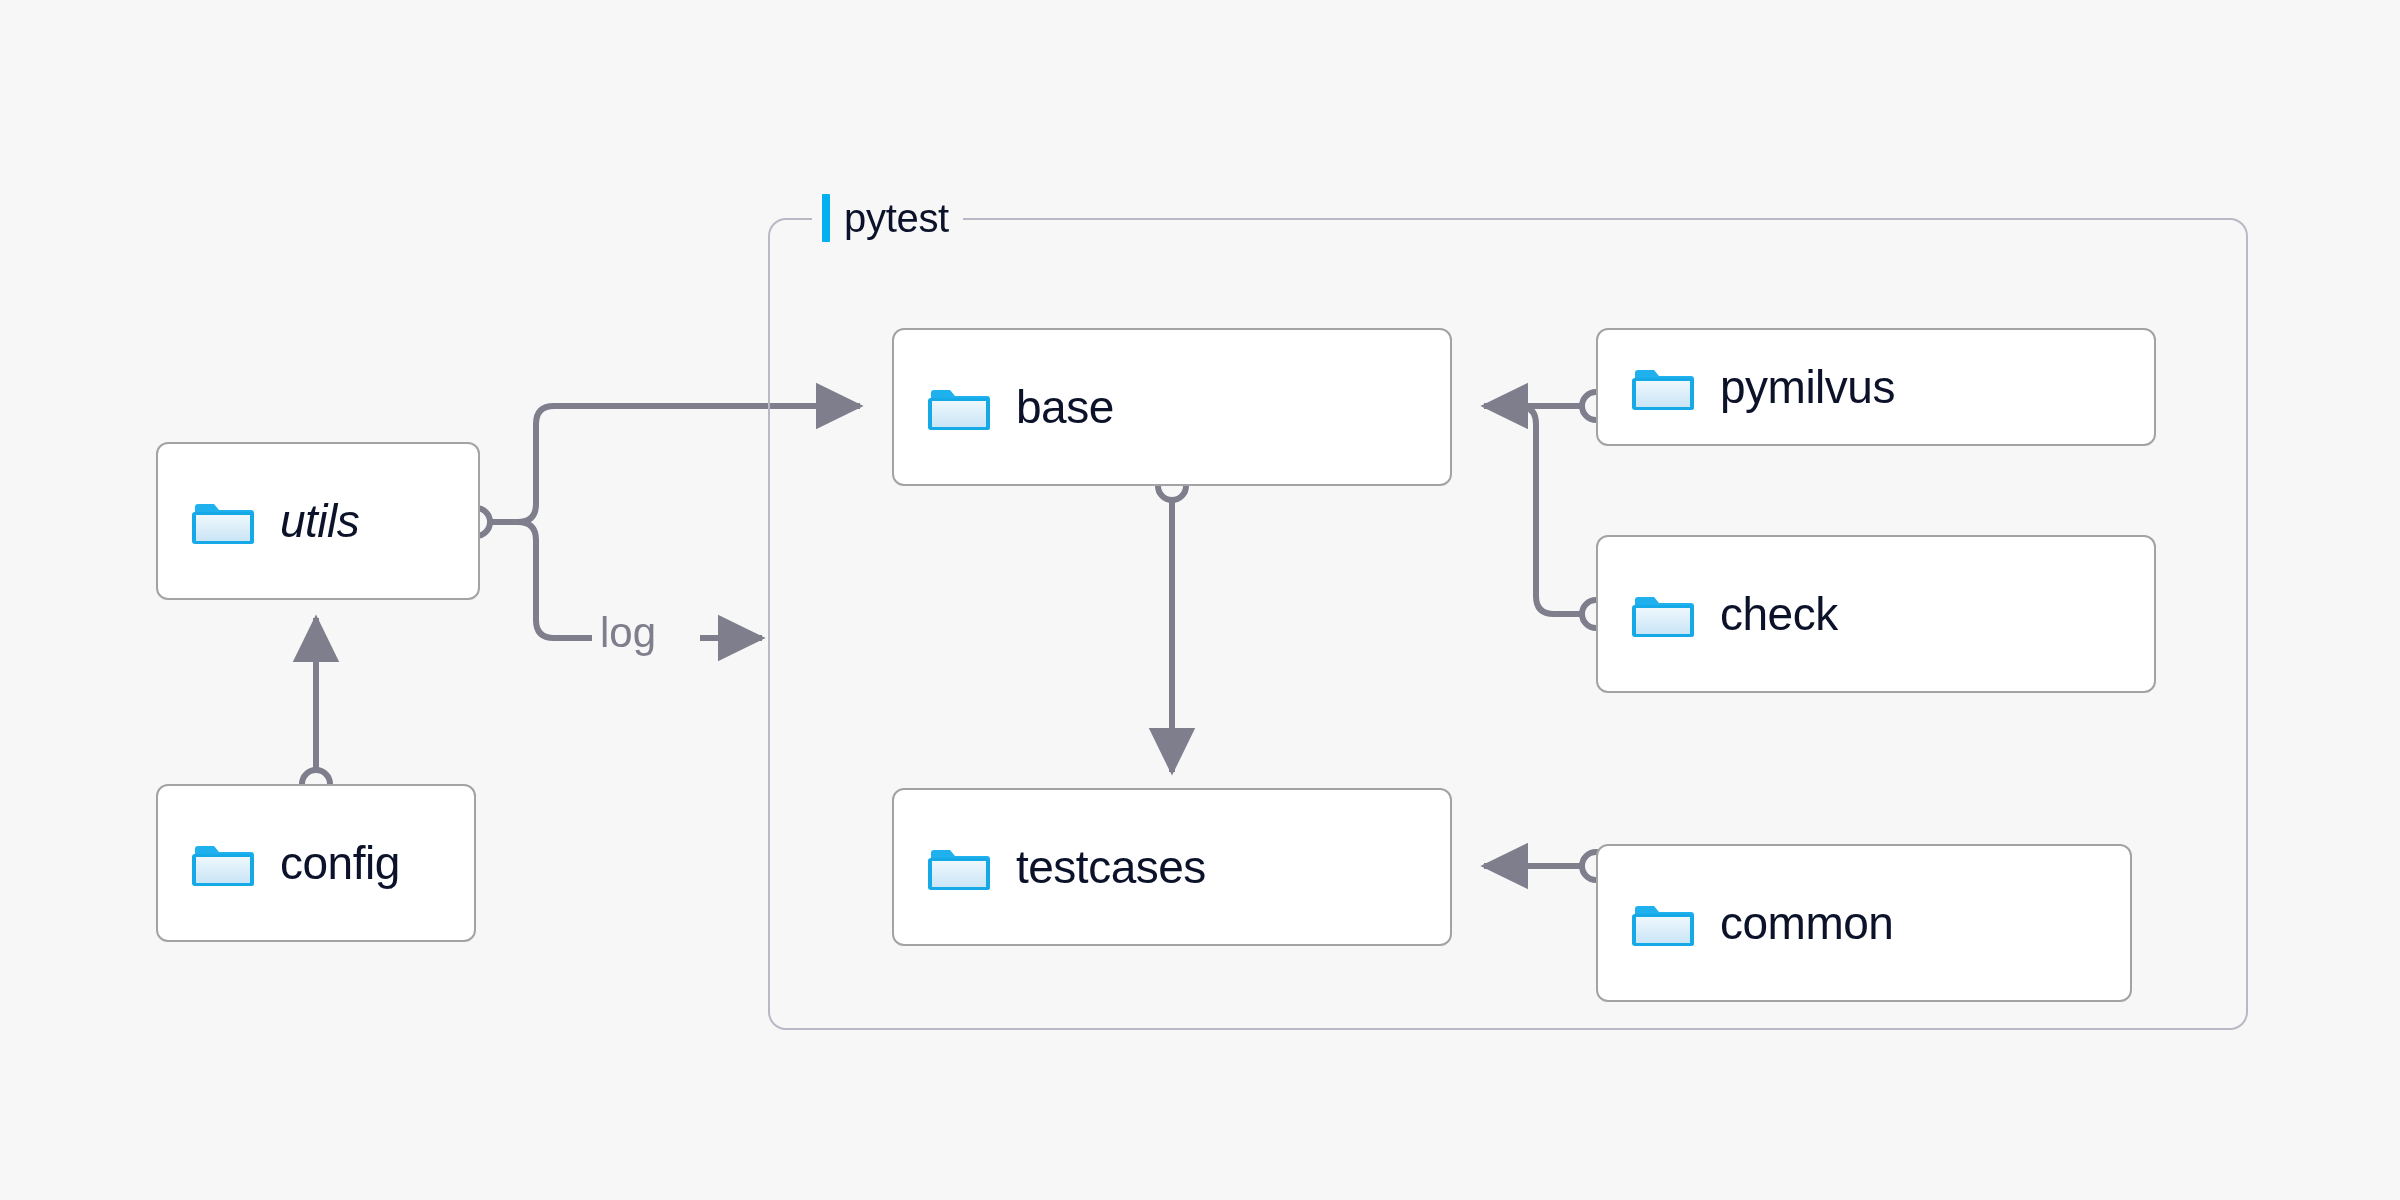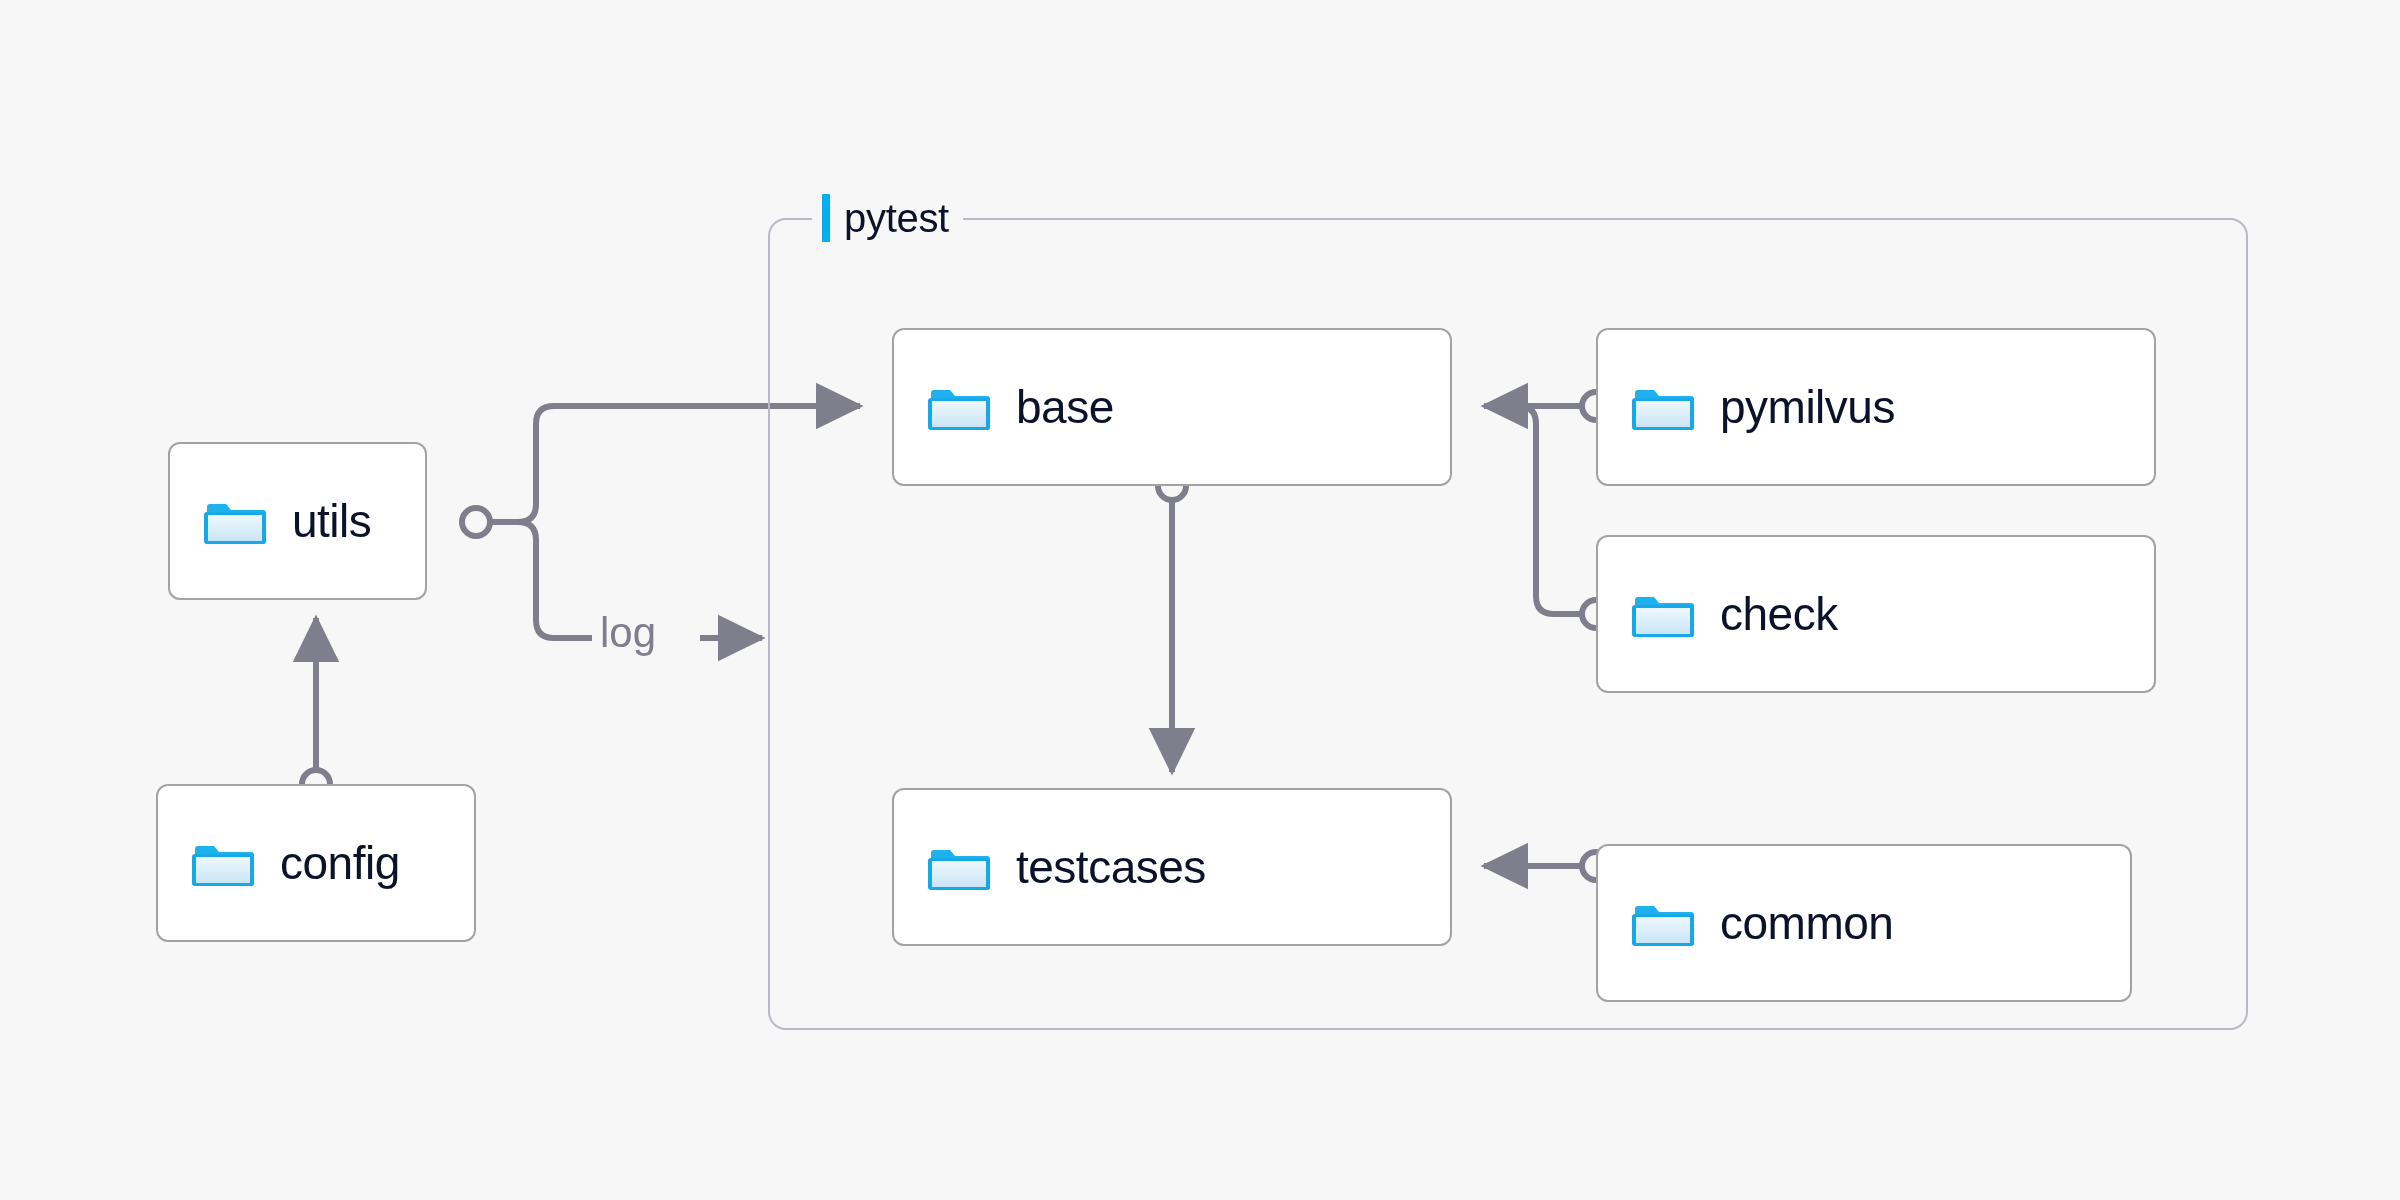--- a/index.html
+++ b/index.html
@@ -135,21 +135,21 @@
       <circle cx="1596" cy="866" r="14"></circle>
     </g>
   </svg>
 
   <div class="group-box" style="left:768px; top:218px; width:1480px; height:812px;"></div>
   <div class="group-label-wrap" style="left:812px; top:190px;text-align:right;">
     <span class="group-bar"></span>
     <span class="group-label">pytest</span>
   </div>
 
-  <div class="node" style="left:168px; top:442px; width:259px; height:158px;">
+  <div class="node" style="left:156px; top:442px; width:324px; height:158px;font-style:italic;">
     <svg class="folder-icon" viewBox="0 0 62 52" xmlns="http://www.w3.org/2000/svg">
       <path d="M3 9 h19 l5 6 h32 a3 3 0 0 1 3 3 v28 a3 3 0 0 1 -3 3 h-53 a3 3 0 0 1 -3 -3 v-34 a3 3 0 0 1 3 -3 z" fill="#1fb0ee"></path>
       <path d="M3 17 h56 a3 3 0 0 1 3 3 v26 a3 3 0 0 1 -3 3 h-56 a3 3 0 0 1 -3 -3 v-26 a3 3 0 0 1 3 -3 z" fill="#16a9e8"></path>
       <rect x="4" y="20" width="54" height="26" fill="url(#folderGrad)"></rect>
     </svg>
     <span class="node-label">utils</span>
   </div>
 
   <div class="node" style="left:156px; top:784px; width:320px; height:158px;">
     <svg class="folder-icon" viewBox="0 0 62 52" xmlns="http://www.w3.org/2000/svg">
@@ -171,21 +171,21 @@
 
   <div class="node" style="left:892px; top:788px; width:560px; height:158px;">
     <svg class="folder-icon" viewBox="0 0 62 52" xmlns="http://www.w3.org/2000/svg">
       <path d="M3 9 h19 l5 6 h32 a3 3 0 0 1 3 3 v28 a3 3 0 0 1 -3 3 h-53 a3 3 0 0 1 -3 -3 v-34 a3 3 0 0 1 3 -3 z" fill="#1fb0ee"></path>
       <path d="M3 17 h56 a3 3 0 0 1 3 3 v26 a3 3 0 0 1 -3 3 h-56 a3 3 0 0 1 -3 -3 v-26 a3 3 0 0 1 3 -3 z" fill="#16a9e8"></path>
       <rect x="4" y="20" width="54" height="26" fill="url(#folderGrad)"></rect>
     </svg>
     <span class="node-label">testcases</span>
   </div>
 
-  <div class="node" style="left:1596px; top:328px; width:560px; height:158px;">
+  <div class="node" style="left:1596px; top:328px; width:560px; height:118px;">
     <svg class="folder-icon" viewBox="0 0 62 52" xmlns="http://www.w3.org/2000/svg">
       <path d="M3 9 h19 l5 6 h32 a3 3 0 0 1 3 3 v28 a3 3 0 0 1 -3 3 h-53 a3 3 0 0 1 -3 -3 v-34 a3 3 0 0 1 3 -3 z" fill="#1fb0ee"></path>
       <path d="M3 17 h56 a3 3 0 0 1 3 3 v26 a3 3 0 0 1 -3 3 h-56 a3 3 0 0 1 -3 -3 v-26 a3 3 0 0 1 3 -3 z" fill="#16a9e8"></path>
       <rect x="4" y="20" width="54" height="26" fill="url(#folderGrad)"></rect>
     </svg>
     <span class="node-label">pymilvus</span>
   </div>
 
   <div class="node" style="left:1596px; top:535px; width:560px; height:158px;">
     <svg class="folder-icon" viewBox="0 0 62 52" xmlns="http://www.w3.org/2000/svg">

